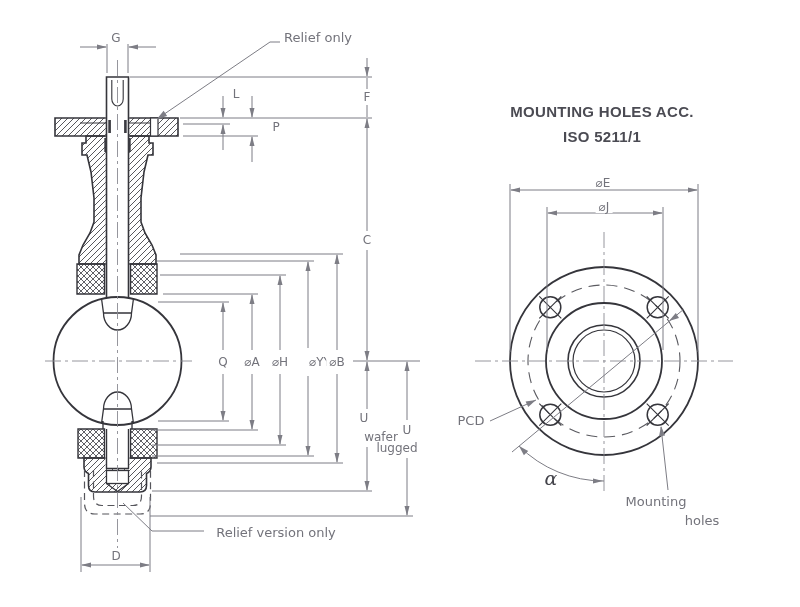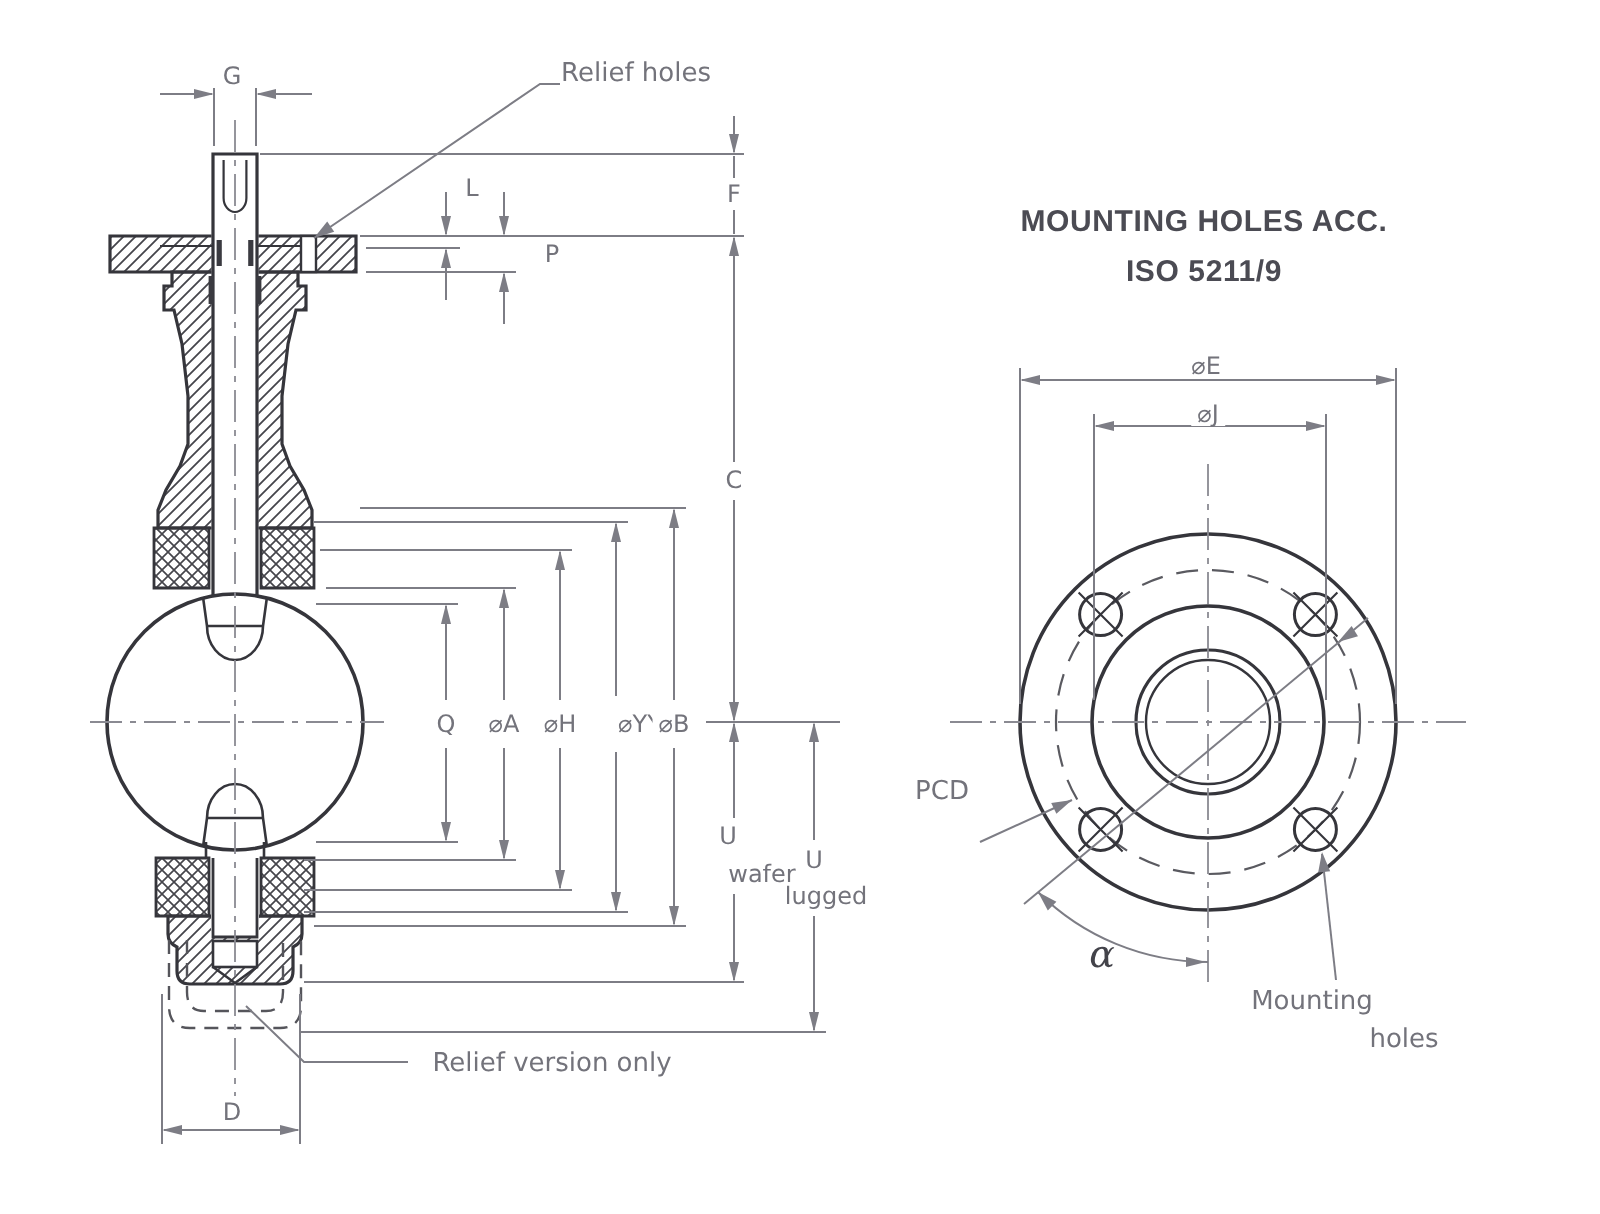--- a/index.html
+++ b/index.html
@@ -180,39 +180,39 @@
         <polygon points="663,213 653,210.5 653,215.5"></polygon>
     <polygon points="536,400 528.2,406.9 525.6,401.5"></polygon>
     <polygon points="669,321 675.8,313 679,318.1"></polygon>
     <polygon points="519,446 528.2,450.9 523.9,455.2"></polygon>
     <polygon points="603,481 593,478.5 593,483.5"></polygon>
     <polygon points="661,426 659.1,436.2 665.1,435.6"></polygon>
   </g>
 </svg>
 
 <div class="lbl" style="left:116px;top:38px;">G</div>
-<div class="lbl big" style="left:318px;top:37px;">Relief holes</div>
+<div class="lbl big" style="left:318px;top:37px;">Relief only</div>
 <div class="lbl" style="left:236px;top:94px;">L</div>
 <div class="lbl" style="left:276px;top:127px;">P</div>
 <div class="lbl bg" style="left:367px;top:97px;">F</div>
 <div class="lbl bg" style="left:367px;top:240px;">C</div>
 <div class="lbl bg" style="left:223px;top:362px;">Q</div>
 <div class="lbl bg" style="left:252px;top:362px;">⌀A</div>
 <div class="lbl bg" style="left:280px;top:362px;">⌀H</div>
 <div class="lbl bg" style="left:320px;top:362px;">⌀YY</div>
 <div class="lbl bg" style="left:337px;top:362px;">⌀B</div>
 <div class="lbl bg" style="left:364px;top:418px;">U</div>
 <div class="lbl bg" style="left:341px;top:437px;margin-left:40px;">wafer</div>
 <div class="lbl bg" style="left:407px;top:430px;">U</div>
-<div class="lbl bg" style="left:413px;top:448px;">lugged</div>
+<div class="lbl bg" style="left:397px;top:448px;">lugged</div>
 <div class="lbl big" style="left:276px;top:532px;">Relief version only</div>
 <div class="lbl" style="left:116px;top:556px;">D</div>
 
 <div class="lbl title" style="left:602px;top:111px;">MOUNTING HOLES ACC.</div>
-<div class="lbl title" style="left:602px;top:136px;">ISO 5211/9</div>
+<div class="lbl title" style="left:602px;top:136px;">ISO 5211/1</div>
 <div class="lbl bg" style="left:603px;top:183px;">⌀E</div>
 <div class="lbl bg" style="left:604px;top:207px;">⌀J</div>
-<div class="lbl big bg" style="left:471px;top:396px;">PCD</div>
+<div class="lbl big bg" style="left:471px;top:420px;">PCD</div>
 <div class="lbl alpha" style="left:551px;top:478px;">α</div>
 <div class="lbl big" style="left:656px;top:501px;">Mounting</div>
 <div class="lbl big" style="left:702px;top:520px;">holes</div>
 
 </div>
 
 </body></html>

